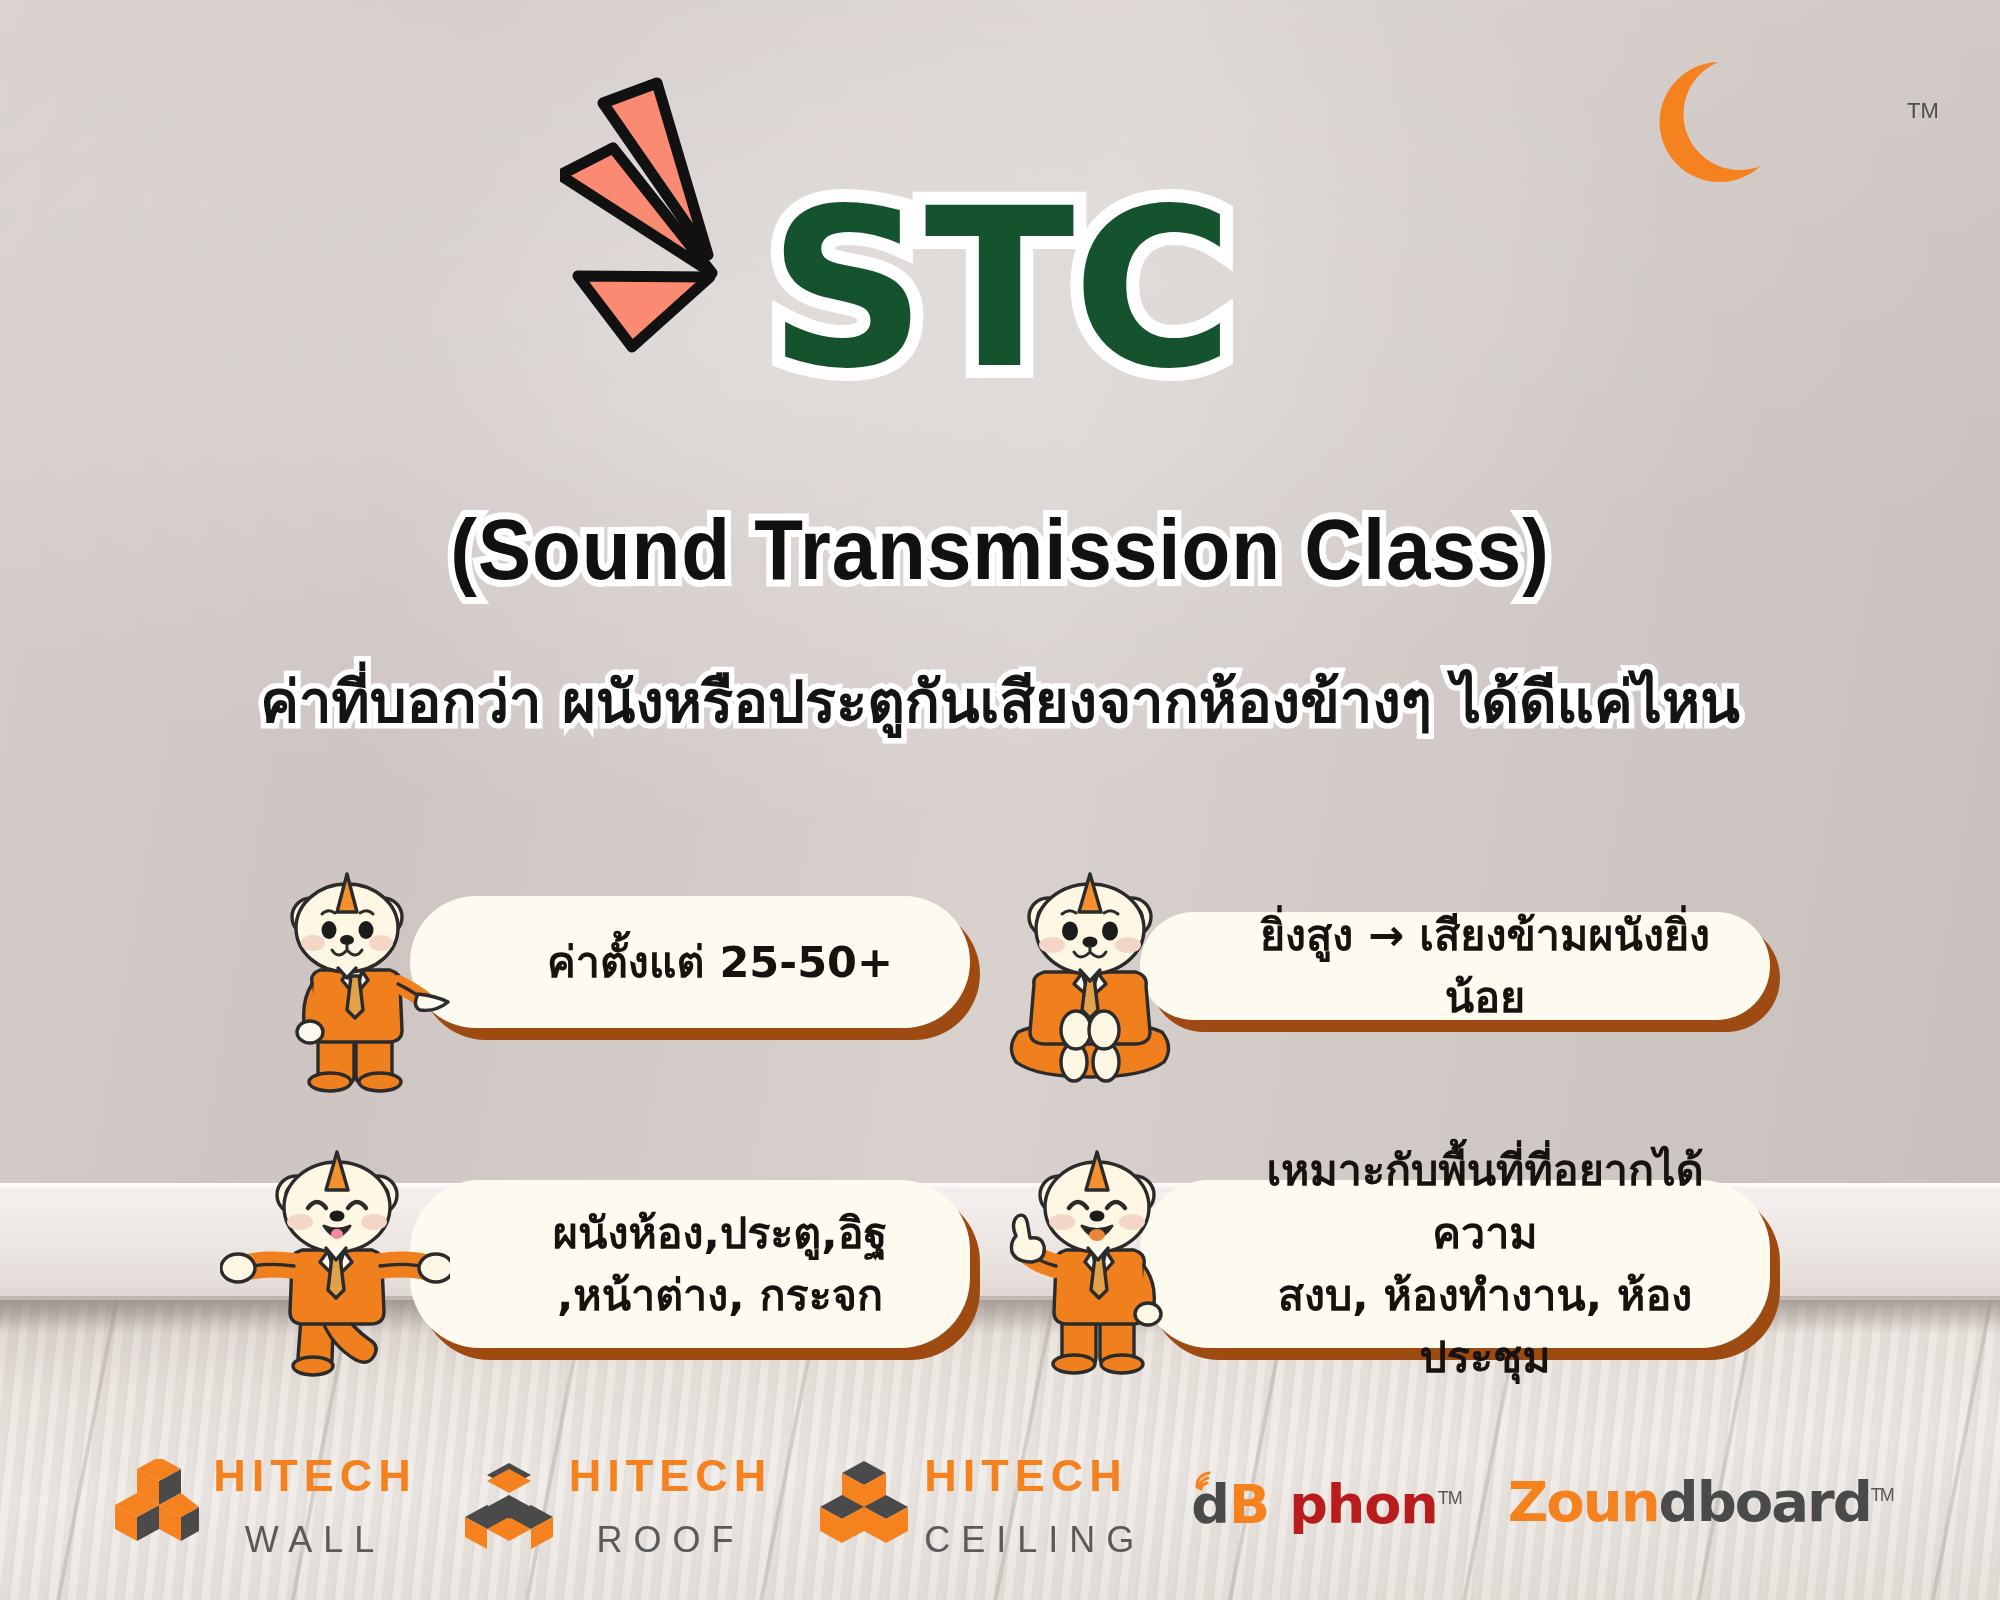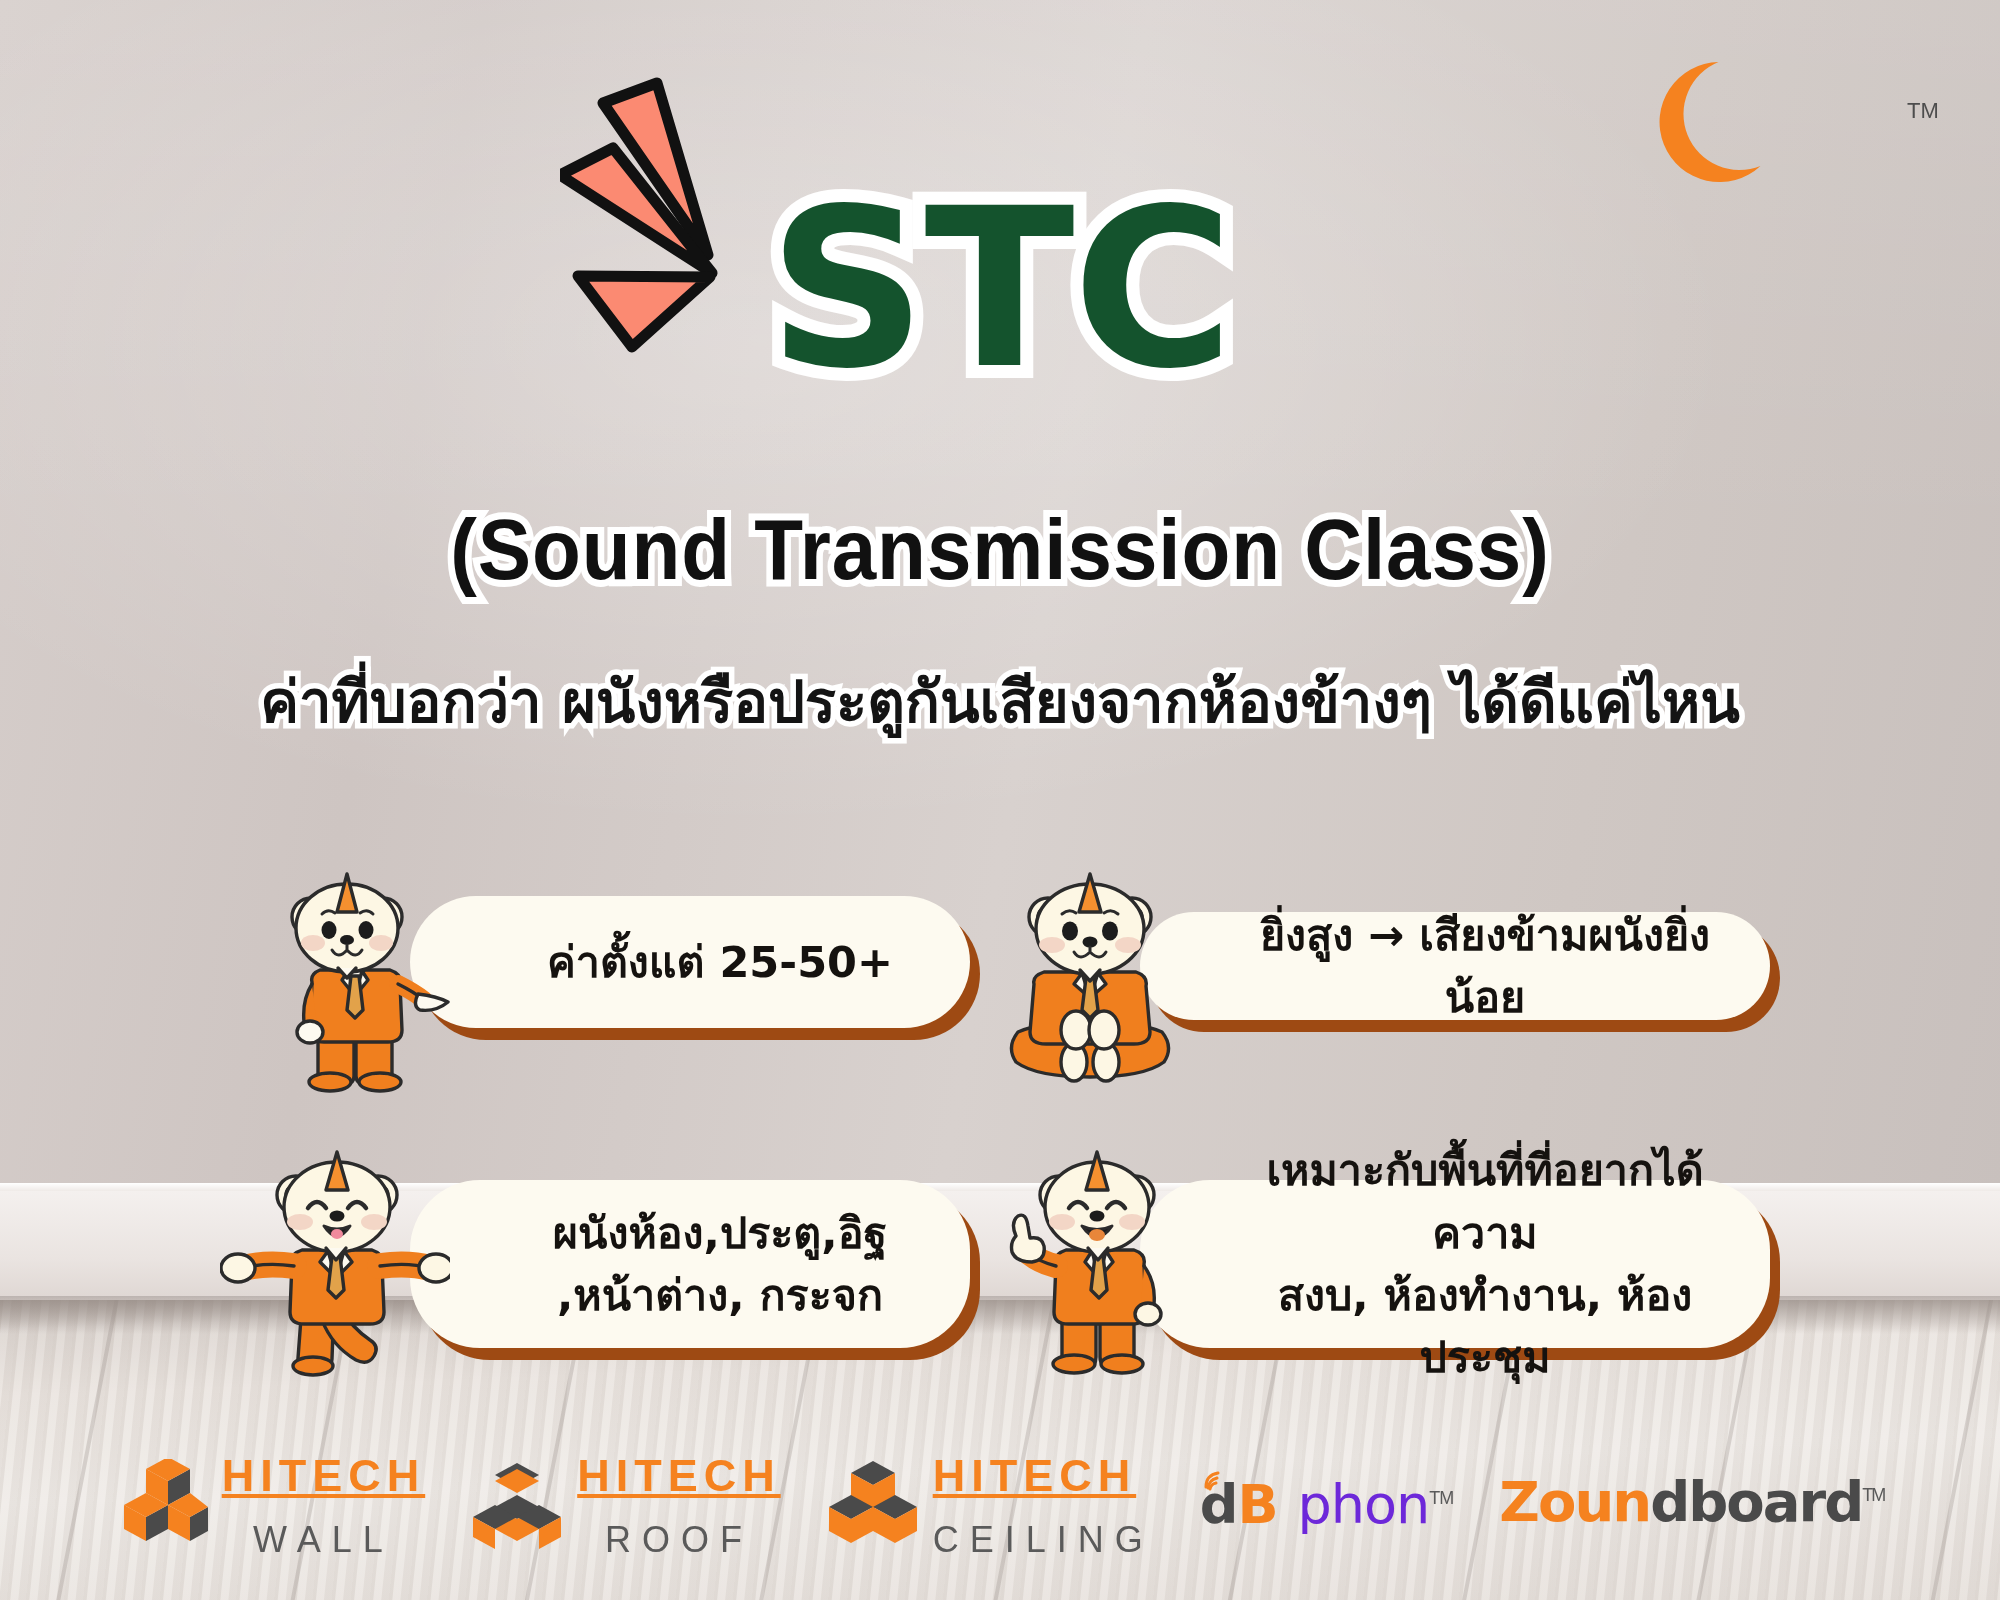--- a/index.html
+++ b/index.html
@@ -151,34 +151,33 @@
   #footer {
     position:absolute; left:0; top:1440px; width:2000px; height:130px;
     display:flex; align-items:center; justify-content:center; gap:46px;
   }
   .brand { display:flex; align-items:center; gap:14px; height:100px; }
   .brand-words { display:flex; flex-direction:column; line-height:1; }
   .hitech-main {
     font-family:"Liberation Sans", sans-serif;
     font-weight:bold; font-size:45px; letter-spacing:6px;
     color:#f5821f;
-    text-decoration:underline;
   }
   .hitech-sub {
     font-family:"Liberation Sans", sans-serif;
     font-size:36px; letter-spacing:11px;
     color:#5a5a5a; margin-top:24px; text-align:center;
   }
   .dbphon {
     font-family:"DejaVu Sans", sans-serif;
     font-weight:bold; font-size:54px; letter-spacing:-1px;
     color:#4a4a4a; position:relative; white-space:nowrap;
   }
   .dbphon .b { color:#f5821f; }
-  .dbphon .thin { font-weight:normal; color:#6d28d9;margin-left:20px; }
+  .dbphon .thin { font-weight:bold; color:#b91c1c;margin-left:20px; }
   .tm-small {
     font-family:"Liberation Sans", sans-serif;
     font-size:18px; vertical-align:super; font-weight:normal; color:#5a5a5a;
   }
   .zound {
     font-family:"DejaVu Sans", sans-serif;
     font-weight:bold; font-size:56px; letter-spacing:-2px;
     color:#f5821f; white-space:nowrap;
   }
   .zound .dk { color:#4a4a4a; }

